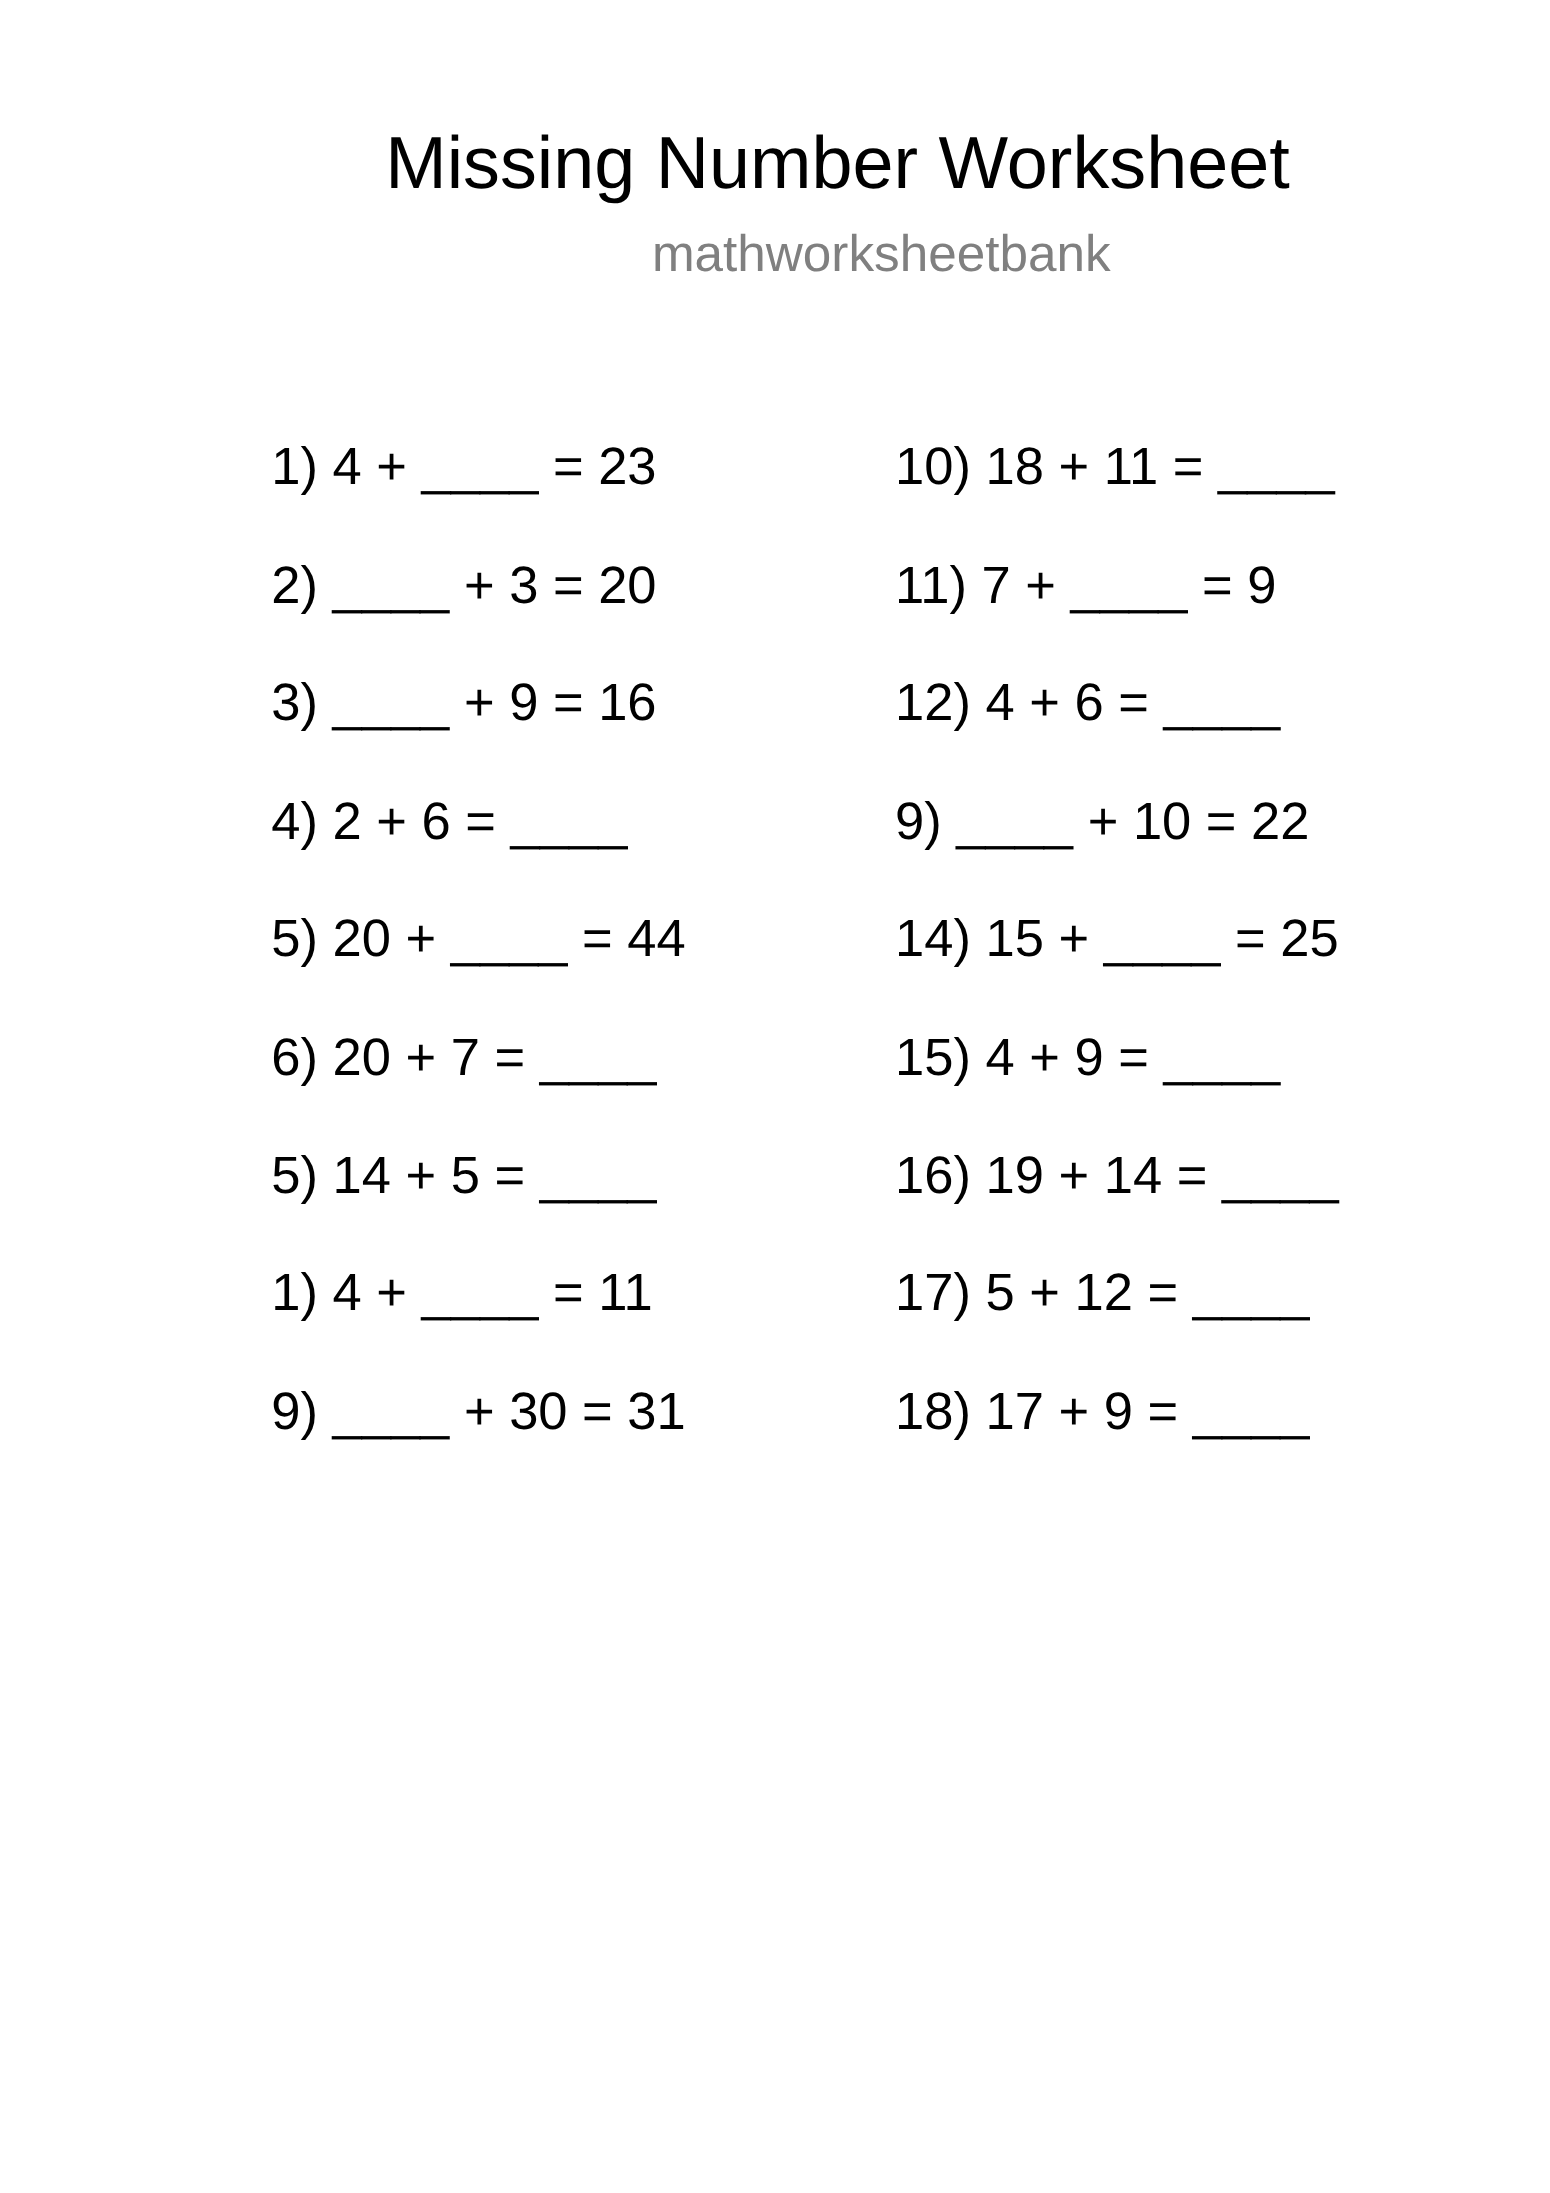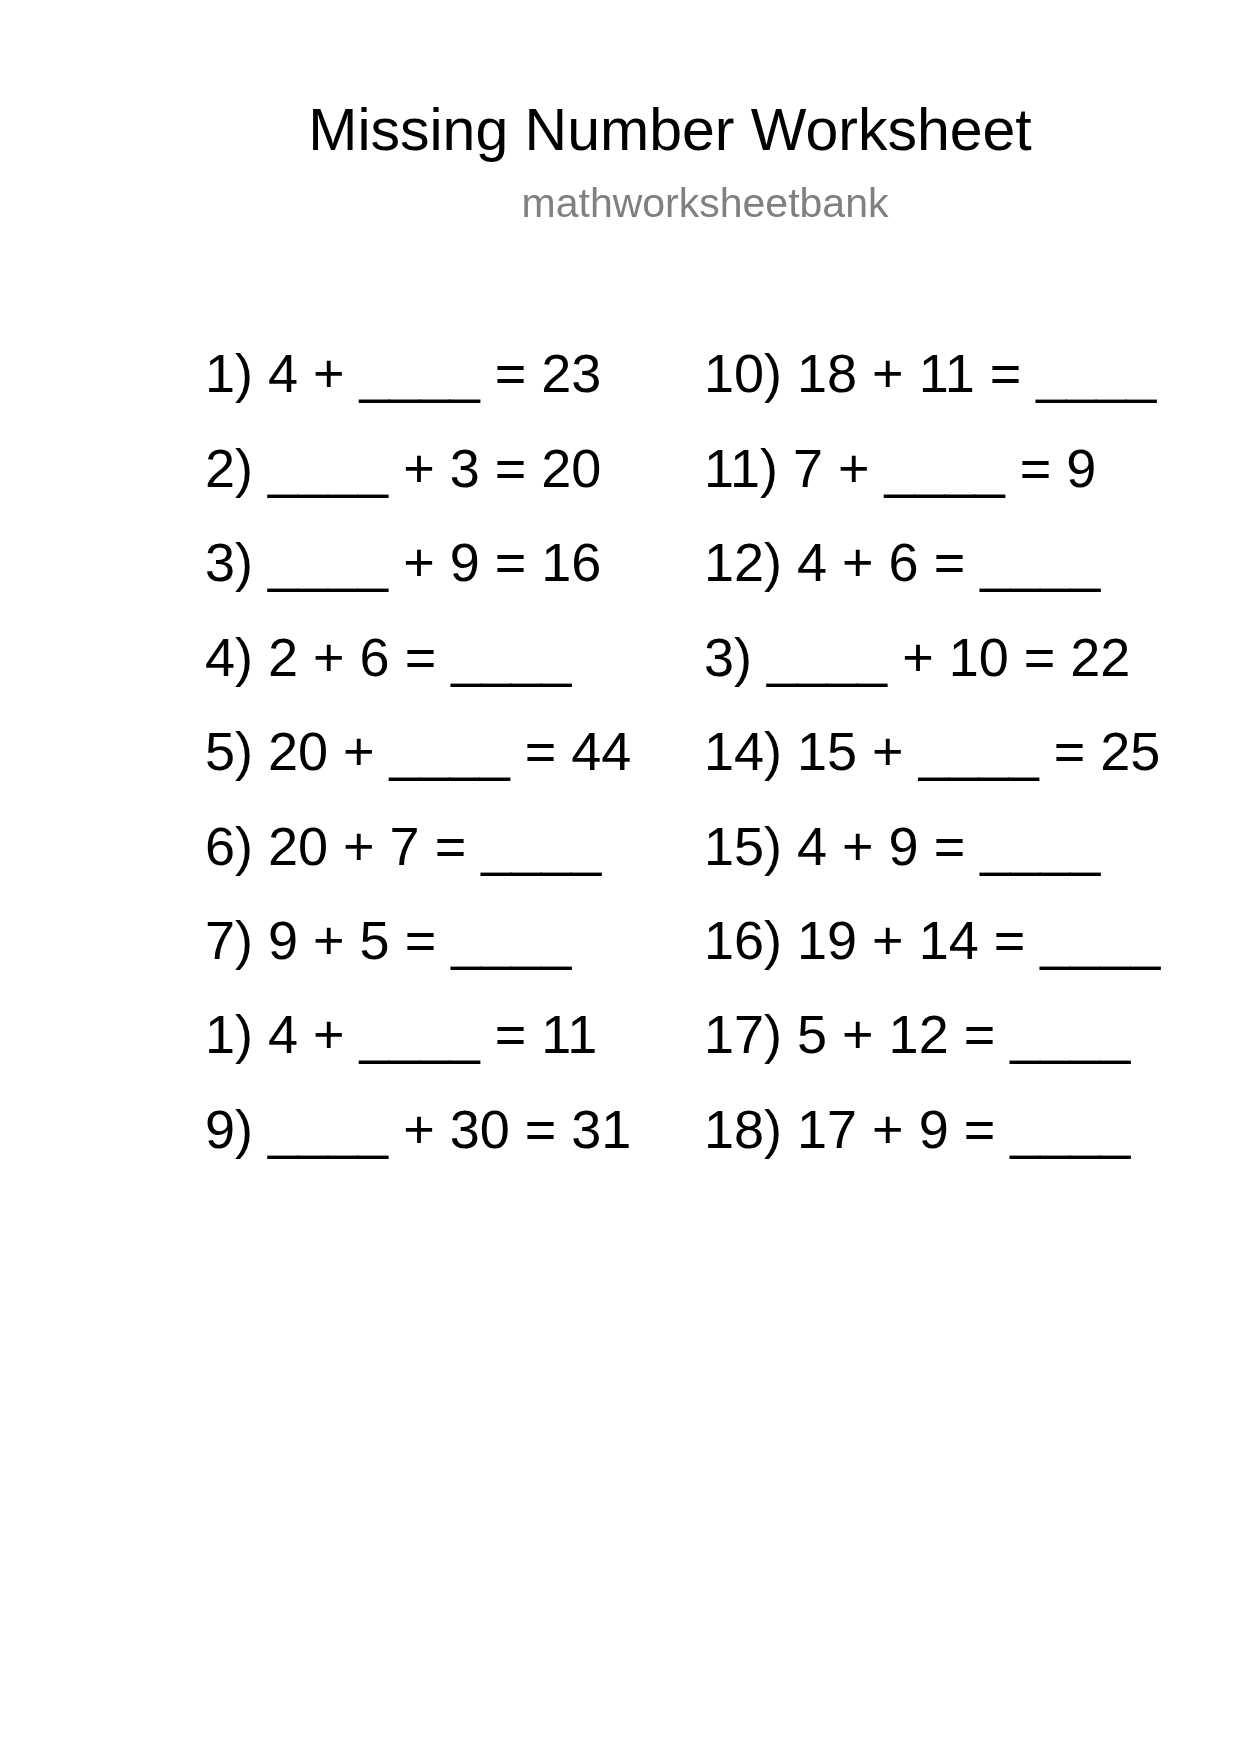--- a/index.html
+++ b/index.html
@@ -39,47 +39,47 @@
       white-space: nowrap;
     }
     .column {
       position: absolute;
       top: 0;
     }
     .col-left { left: 201px; }
     .col-right { left: 700px; }
     .problem {
       position: absolute;
-      left: 4px;
+      left: 16px;
       white-space: nowrap;
-      font-size: 54px;
+      font-size: 42px;
       line-height: 50px;
     }
   </style>
 </head>
 <body>
 
 <h1 class="title">Missing Number Worksheet</h1>
 <div class="subtitle">mathworksheetbank</div>
 
 <div class="column col-left">
   <div class="problem" style="top:348px">1) 4 + ____ = 23</div>
   <div class="problem" style="top:443px">2) ____ + 3 = 20</div>
   <div class="problem" style="top:537px">3) ____ + 9 = 16</div>
   <div class="problem" style="top:632px">4) 2 + 6 = ____</div>
   <div class="problem" style="top:726px">5) 20 + ____ = 44</div>
   <div class="problem" style="top:821px">6) 20 + 7 = ____</div>
-  <div class="problem" style="top:915px">7) 9 + 5 = ____</div>
+  <div class="problem" style="top:915px">5) 14 + 5 = ____</div>
   <div class="problem" style="top:1009px">1) 4 + ____ = 11</div>
   <div class="problem" style="top:1104px">9) ____ + 30 = 31</div>
 </div>
 
 <div class="column col-right">
   <div class="problem" style="top:348px">10) 18 + 11 = ____</div>
   <div class="problem" style="top:443px">11) 7 + ____ = 9</div>
   <div class="problem" style="top:537px">12) 4 + 6 = ____</div>
-  <div class="problem" style="top:632px">3) ____ + 10 = 22</div>
+  <div class="problem" style="top:632px">9) ____ + 10 = 22</div>
   <div class="problem" style="top:726px">14) 15 + ____ = 25</div>
   <div class="problem" style="top:821px">15) 4 + 9 = ____</div>
   <div class="problem" style="top:915px">16) 19 + 14 = ____</div>
   <div class="problem" style="top:1009px">17) 5 + 12 = ____</div>
   <div class="problem" style="top:1104px">18) 17 + 9 = ____</div>
 </div>
 
 </body></html>

